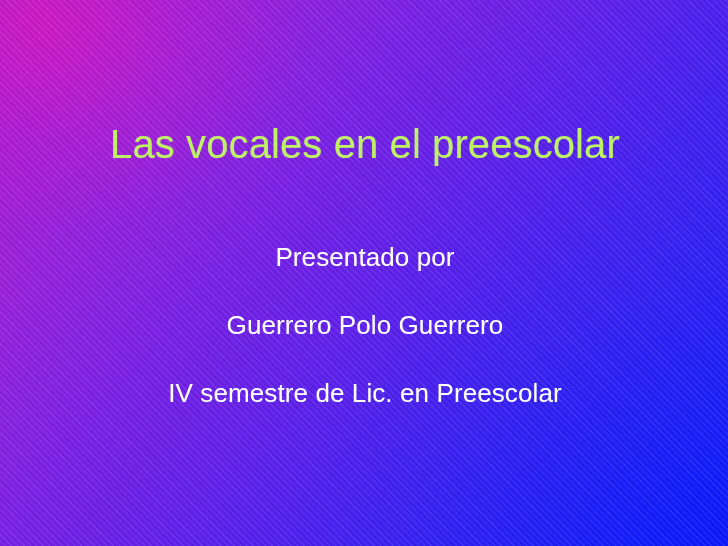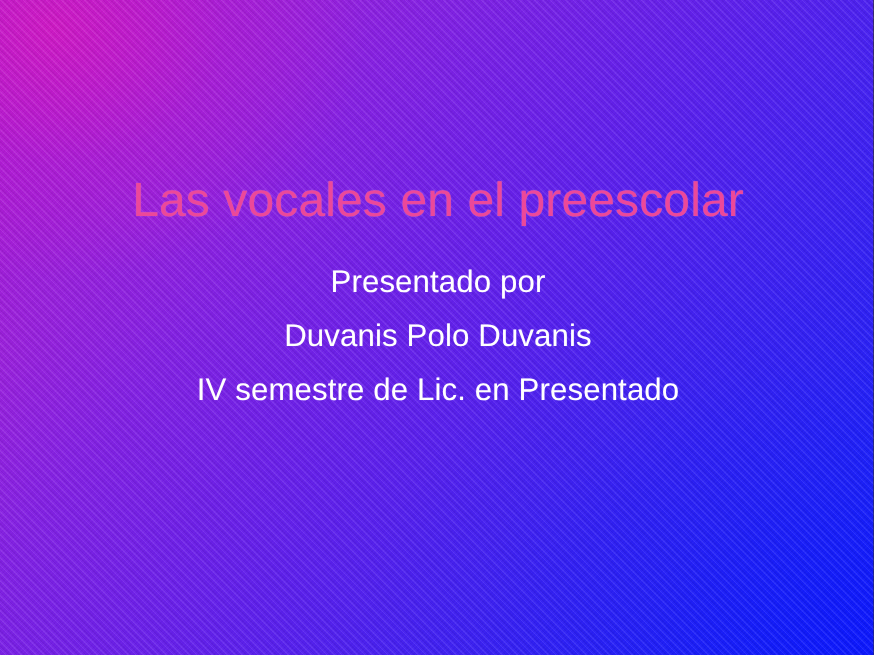--- a/index.html
+++ b/index.html
@@ -93,23 +93,23 @@
   .content {
     position: absolute;
     inset: 0;
     z-index: 5;
   }
 
   .title {
     position: absolute;
     left: 0;
     right: 0;
-    top: 117px;
+    top: 94px;
     text-align: center;
-    color: #ec4899;
+    color: #bef264;
     font-size: 40px;
     font-weight: 400;
     letter-spacing: 0.1px;
     line-height: 1.15;
     text-shadow: 0 0 1px rgba(255,255,255,0.30);
     padding-left: 2px;
   }
 
   .subtitle {
     position: absolute;
@@ -122,37 +122,38 @@
     font-weight: 400;
     line-height: 45px;
     letter-spacing: 0.1px;
     text-shadow: 0 0 1px rgba(255,255,255,0.22);
     padding-left: 2px;
   }
 
   .subtitle-line {
     display: block;
     white-space: nowrap;
+    margin-top: 23px;
   }
 </style>
 </head>
 <body>
 
 <div id="slide">
 
   <div class="bg-gradient"></div>
   <div class="bg-bloom"></div>
   <div class="bg-bloom2"></div>
   <div class="bg-stripes"></div>
   <div class="bg-grain"></div>
 
   <div class="content">
 
     <h1 class="title">Las vocales en el preescolar</h1>
 
     <div class="subtitle">
       <span class="subtitle-line">Presentado por</span>
-      <span class="subtitle-line">Duvanis Polo Duvanis</span>
-      <span class="subtitle-line">IV semestre de Lic. en Presentado</span>
+      <span class="subtitle-line">Guerrero Polo Guerrero</span>
+      <span class="subtitle-line">IV semestre de Lic. en Preescolar</span>
     </div>
 
   </div>
 </div>
 
 </body></html>

